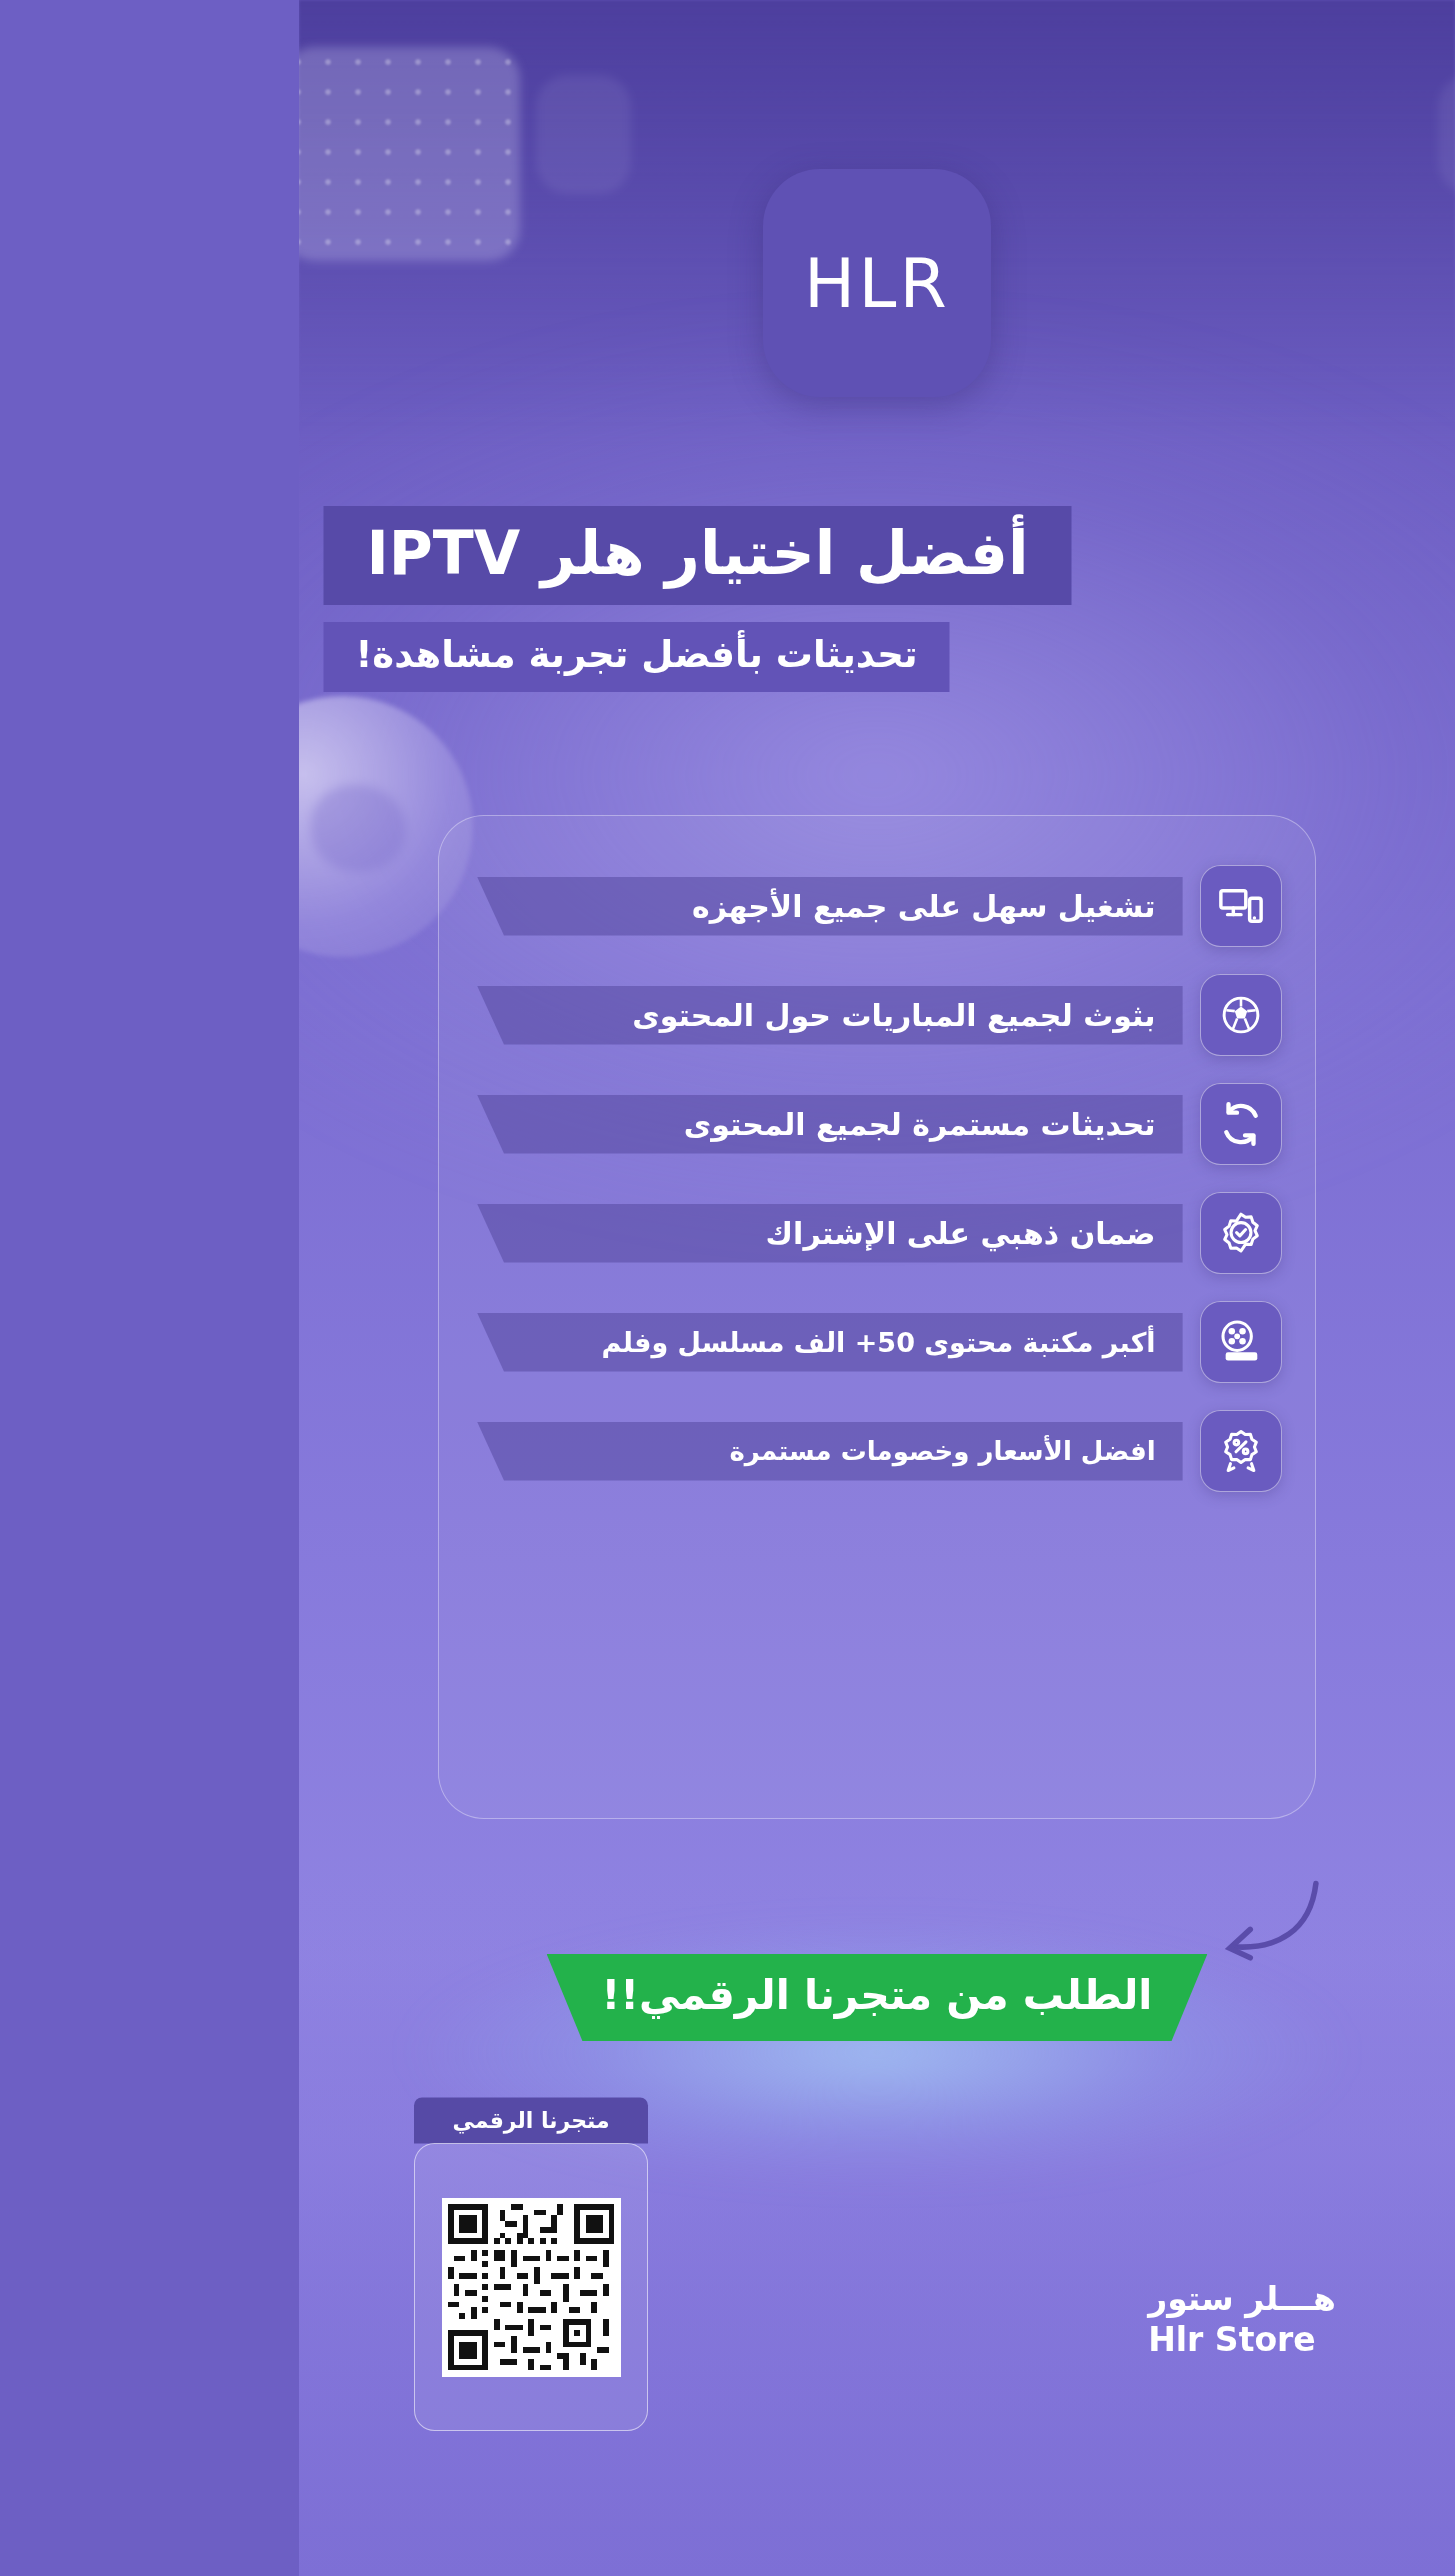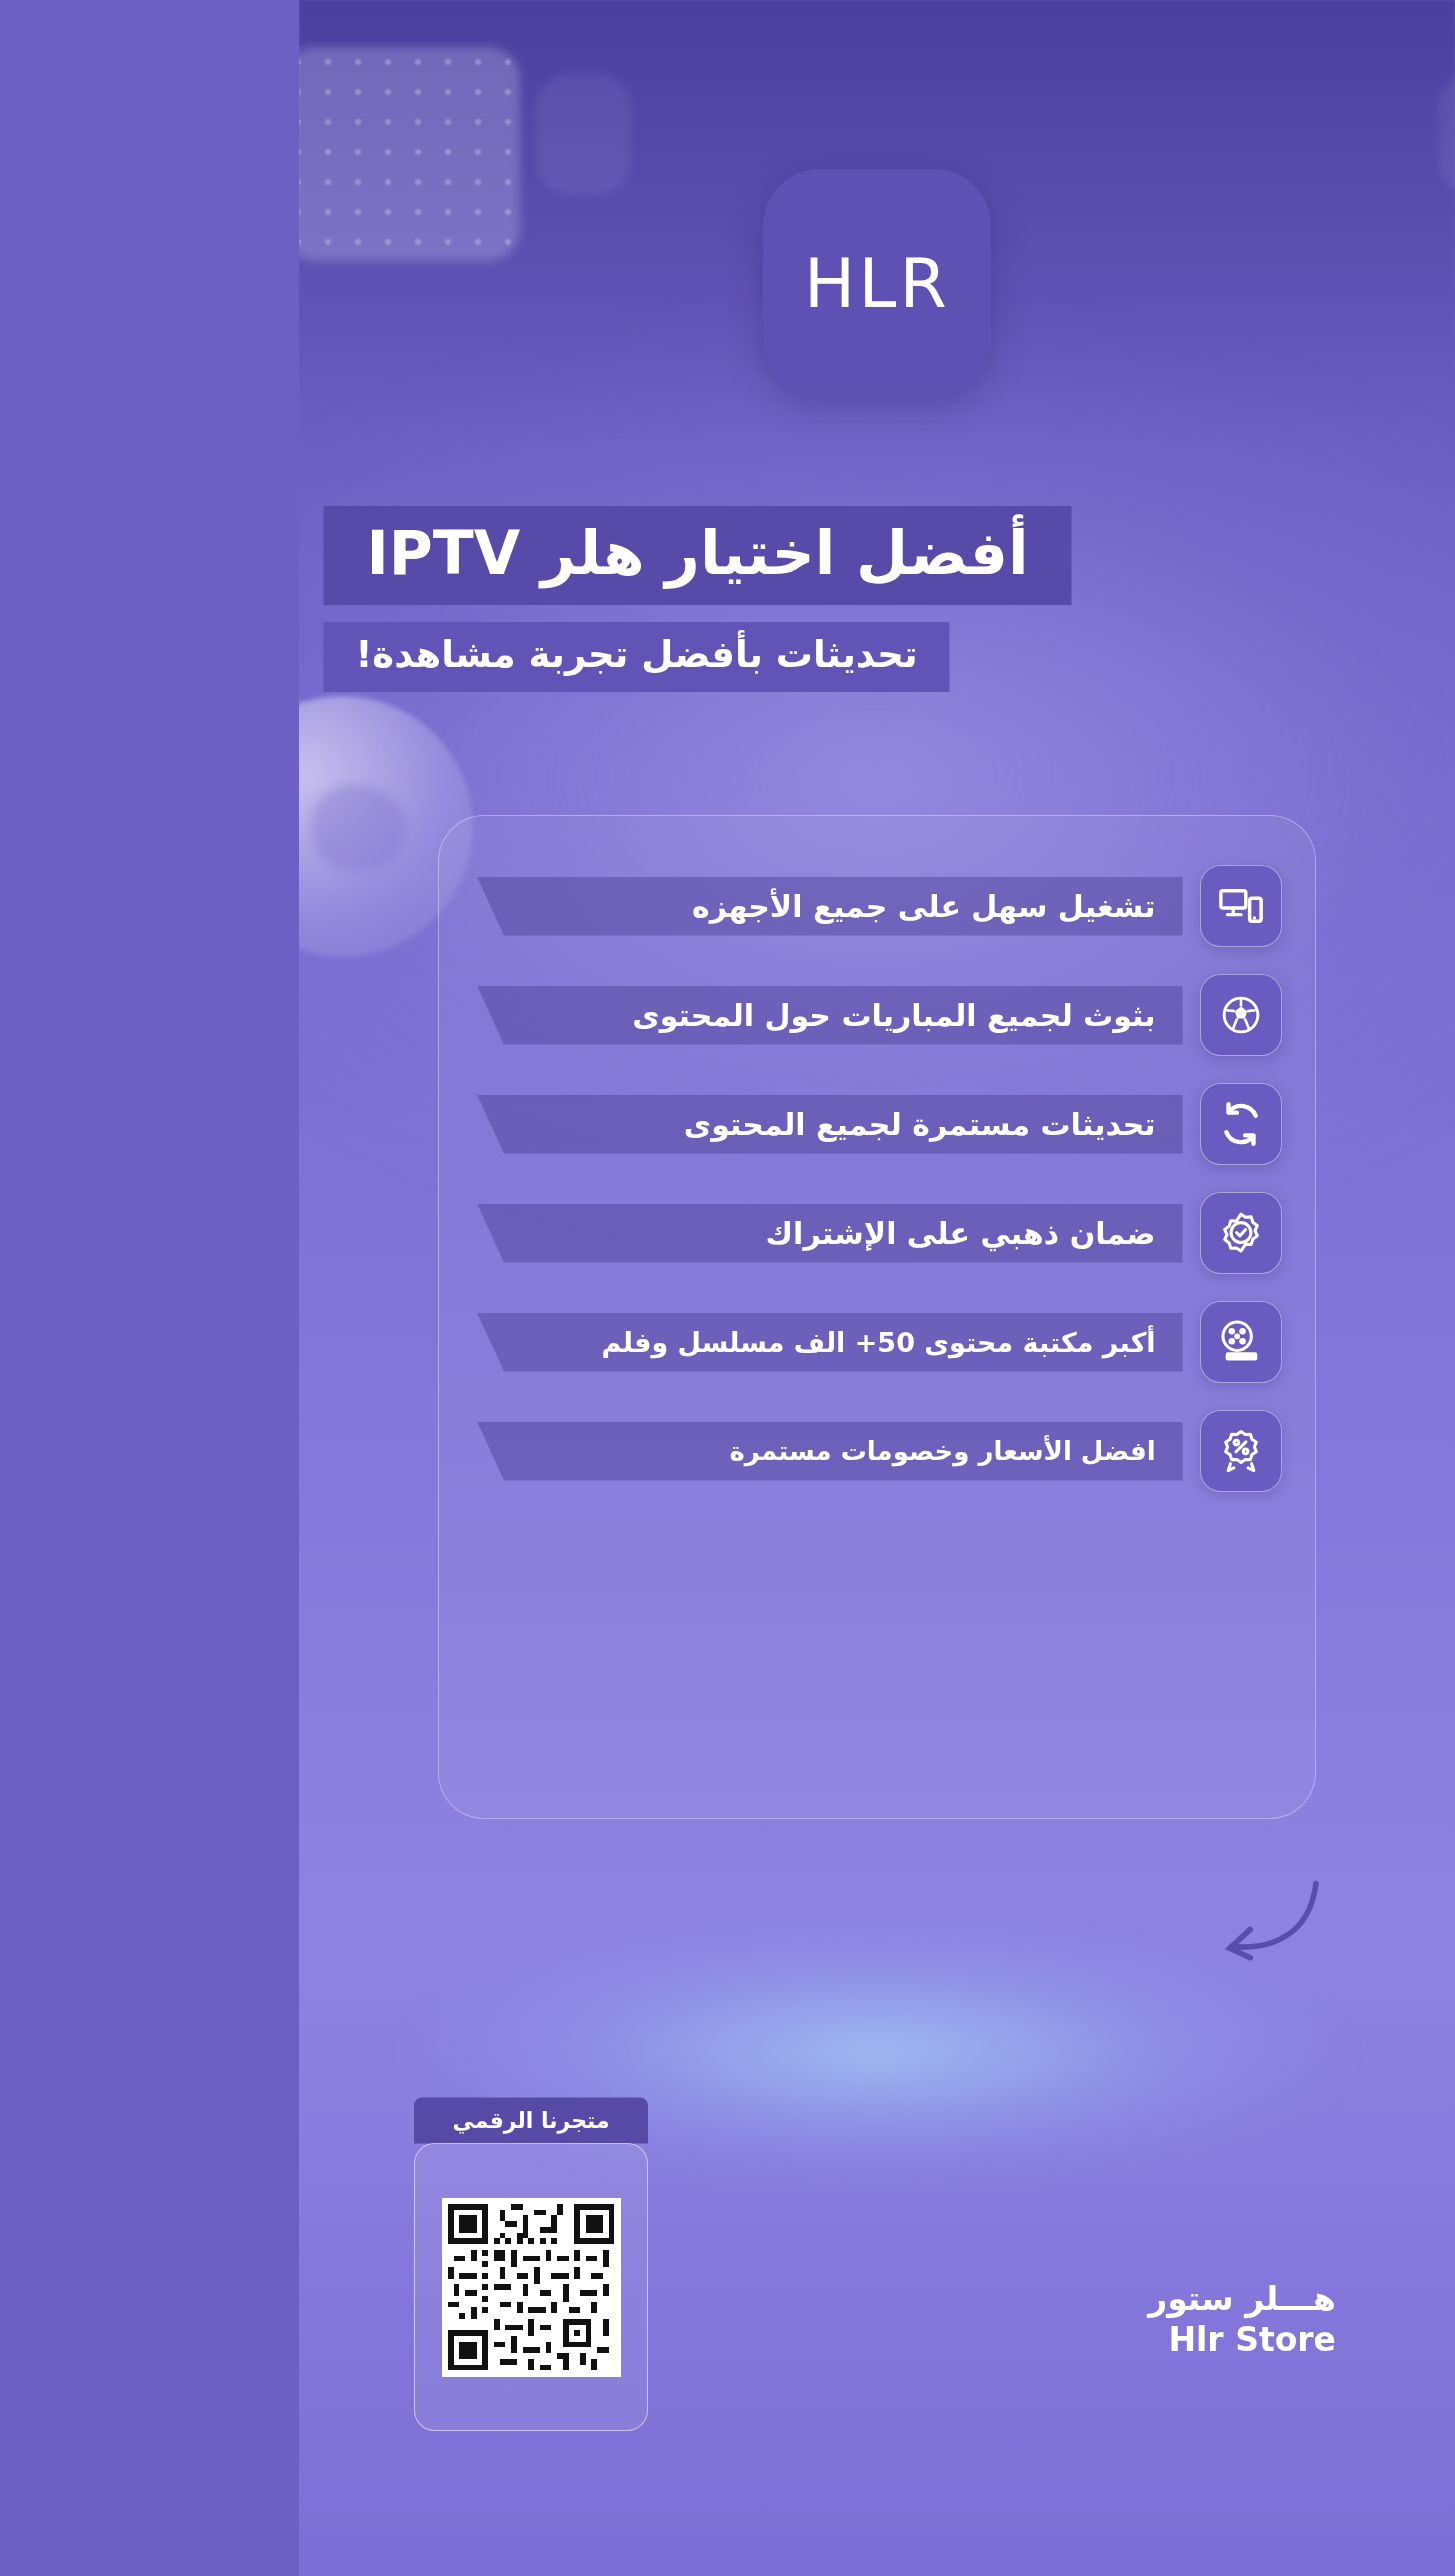--- a/index.html
+++ b/index.html
@@ -282,21 +282,21 @@
     background: #ffffff;
     padding: 6.3px;
   }
   .qr-code svg { display: block; width: 100%; height: 100%; }
 
   
   .brand {
     position: absolute;
     right: 119px;
     top: 2278px;
-    text-align: right;
+    text-align: left;
     color: #ffffff;
   }
   .brand-ar {
     font-size: 33px;
     font-weight: bold;
     letter-spacing: 1.6px;
     line-height: 1.25;
   }
   .brand-en {
     font-size: 33px;
@@ -413,20 +413,21 @@
       </div>
 
     </div>
   </div>
 
   <svg class="cta-arrow" viewBox="0 0 160 110" fill="none" stroke="currentColor" stroke-width="7" stroke-linecap="round">
     <path d="M145 12 C 138 72, 96 96, 40 92"></path>
     <polyline points="62,70 36,94 62,106" fill="none"></polyline>
   </svg>
   <div class="cta-glow"></div>
+  <div class="cta">الطلب من متجرنا الرقمي!!</div>
 
   <div class="qr-caption">متجرنا الرقمي</div>
   <div class="qr-card">
     <div class="qr-code">
       <svg viewBox="0 0 29 29" shape-rendering="crispEdges">
         <rect width="29" height="29" fill="#ffffff"></rect>
         <g fill="#111111">
 
           <rect x="0" y="0" width="7" height="1"></rect>
             <rect x="0" y="6" width="7" height="1"></rect>

